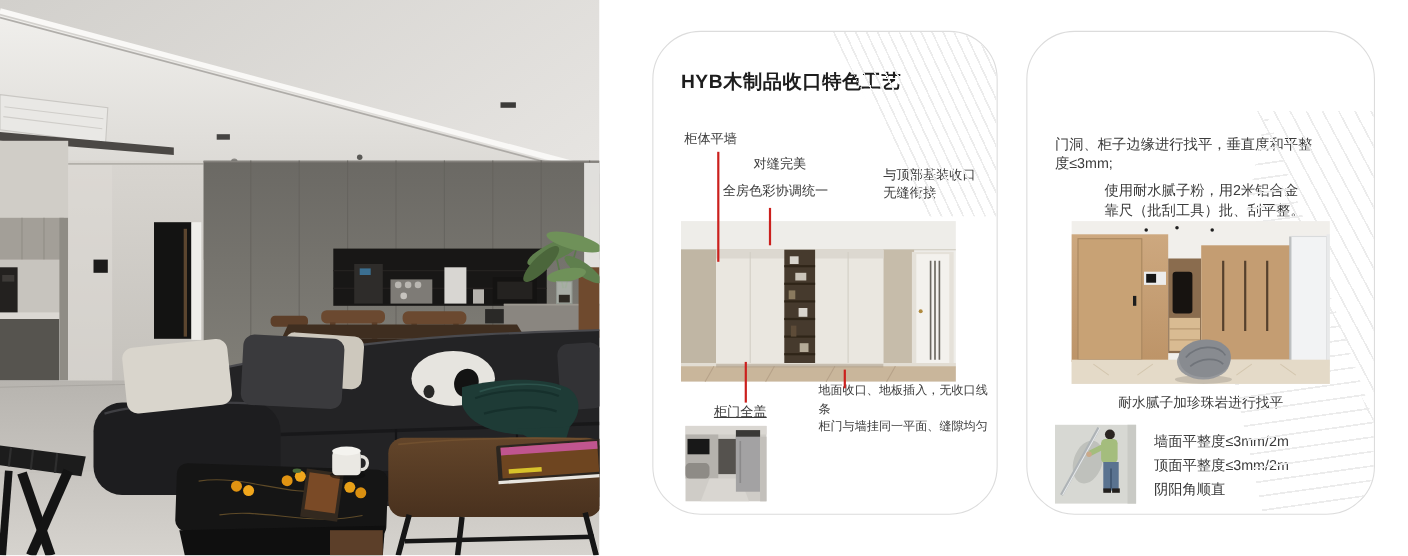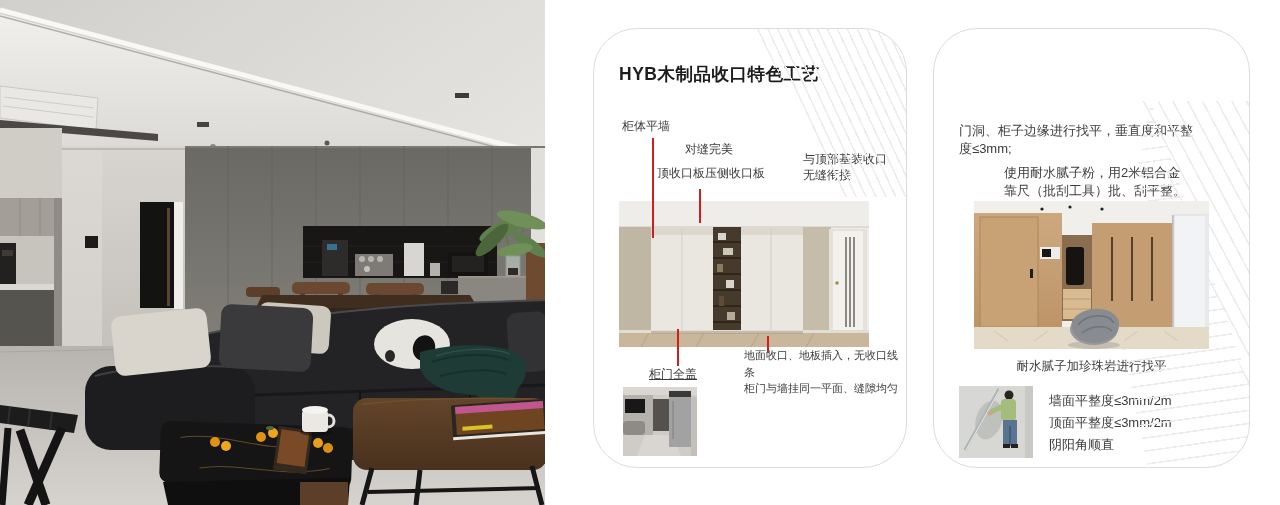--- a/index.html
+++ b/index.html
@@ -262,21 +262,21 @@
     </svg>
   </div>
 
   <div class="card card1">
     <div class="hatch"></div>
 
     <div class="card-title" style="left:25px; top:33px;">HYB木制品收口特色工艺</div>
 
     <div class="callout" style="left:28px; top:89px;">柜体平墙</div>
     <div class="callout" style="left:79px; top:112px;margin-left:12px;">对缝完美</div>
-    <div class="callout" style="left:63px; top:136px;">顶收口板压侧收口板</div>
+    <div class="callout" style="left:63px; top:136px;">全房色彩协调统一</div>
     <div class="callout" style="left:209px; top:122px;">与顶部基装收口
 无缝衔接</div>
 
     <div class="img-frame" style="left:25px; top:172px;">
       <svg width="250" height="146" viewBox="0 0 250 146">
         <rect x="0" y="0" width="250" height="146" fill="#eeede9"></rect>
         <line x1="0" y1="26" x2="250" y2="26" stroke="#cdc8bd" stroke-width="1"></line>
         <rect x="0" y="26" width="32" height="106" fill="#c0b6a4"></rect>
         <rect x="184" y="26" width="28" height="106" fill="#c6bcaa"></rect>
         <rect x="32" y="26" width="152" height="106" fill="#eae7e0"></rect>

